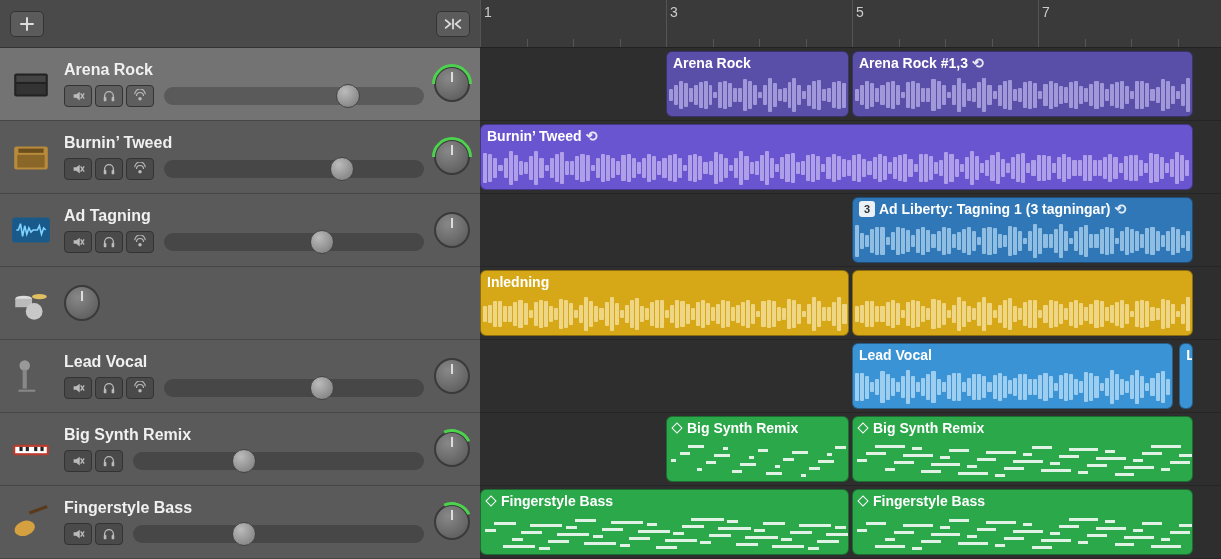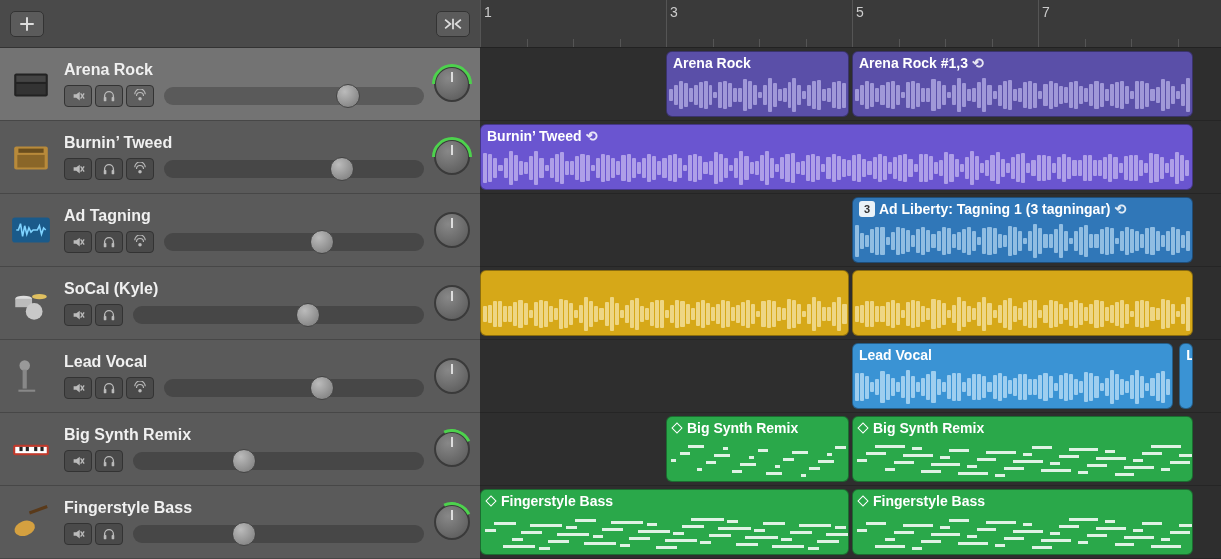--- a/index.html
+++ b/index.html
@@ -403,43 +403,20 @@
           <div class="knob"></div>
         </div>
         <div class="track-row">
           <div class="track-icon">
             <svg viewBox="0 0 40 40" width="42" height="42">
               <ellipse cx="13" cy="16" rx="8" ry="3" fill="#ddd"></ellipse>
               <rect x="5" y="16" width="16" height="8" fill="#bbb"></rect>
               <ellipse cx="28" cy="14" rx="7" ry="2.5" fill="#e0c060"></ellipse>
               <circle cx="23" cy="28" r="8" fill="#c8c8c8"></circle>
             </svg>
-          </div>
-          <div class="track-info">
-            <div class="track-name">SoCal (Kyle)</div>
-            <div class="track-controls">
-              <div class="track-btns">
-                <div class="mini-btn">
-                  <svg viewBox="0 0 16 16">
-                    <path d="M3 6h3l4-3v10l-4-3H3z" fill="currentColor"></path>
-                    <path d="M11 5l4 6M15 5l-4 6" stroke="currentColor" stroke-width="1.5"></path>
-                  </svg>
-                </div>
-                <div class="mini-btn">
-                  <svg viewBox="0 0 16 16">
-                    <path d="M3 10V8a5 5 0 0110 0v2" fill="none" stroke="currentColor" stroke-width="1.5"></path>
-                    <rect x="2" y="9" width="3" height="5" rx="1" fill="currentColor"></rect>
-                    <rect x="11" y="9" width="3" height="5" rx="1" fill="currentColor"></rect>
-                  </svg>
-                </div>
-              </div>
-              <div class="vol-slider">
-                <div class="vol-thumb" style="left: 56%;"></div>
-              </div>
-            </div>
           </div>
           <div class="knob"></div>
         </div>
         <div class="track-row">
           <div class="track-icon">
             <svg viewBox="0 0 40 40" width="42" height="42">
               <circle cx="14" cy="10" r="5" fill="#999"></circle>
               <rect x="12" y="14" width="4" height="18" fill="#888"></rect>
               <path d="M8 34h16" stroke="#888" stroke-width="2"></path>
             </svg>
@@ -921,20 +898,23 @@
               <span style="height: 20.4684px;"></span>
               <span style="height: 27.7427px;"></span>
               <span style="height: 24.791px;"></span>
               <span style="height: 13.0016px;"></span>
               <span style="height: 20.0807px;"></span>
             </div>
           </div>
         </div>
         <div class="region-row">
           <div class="region c-yellow" style="left: 0px; width: 369px;">
+            <div class="region-label">
+              <span>Inledning</span>
+            </div>
             <div class="wave">
               <span style="height: 15.1046px;"></span>
               <span style="height: 17.6564px;"></span>
               <span style="height: 26.9352px;"></span>
               <span style="height: 26.3679px;"></span>
               <span style="height: 16.2212px;"></span>
               <span style="height: 16.7326px;"></span>
               <span style="height: 23.4607px;"></span>
               <span style="height: 27.9767px;"></span>
               <span style="height: 22.1567px;"></span>

